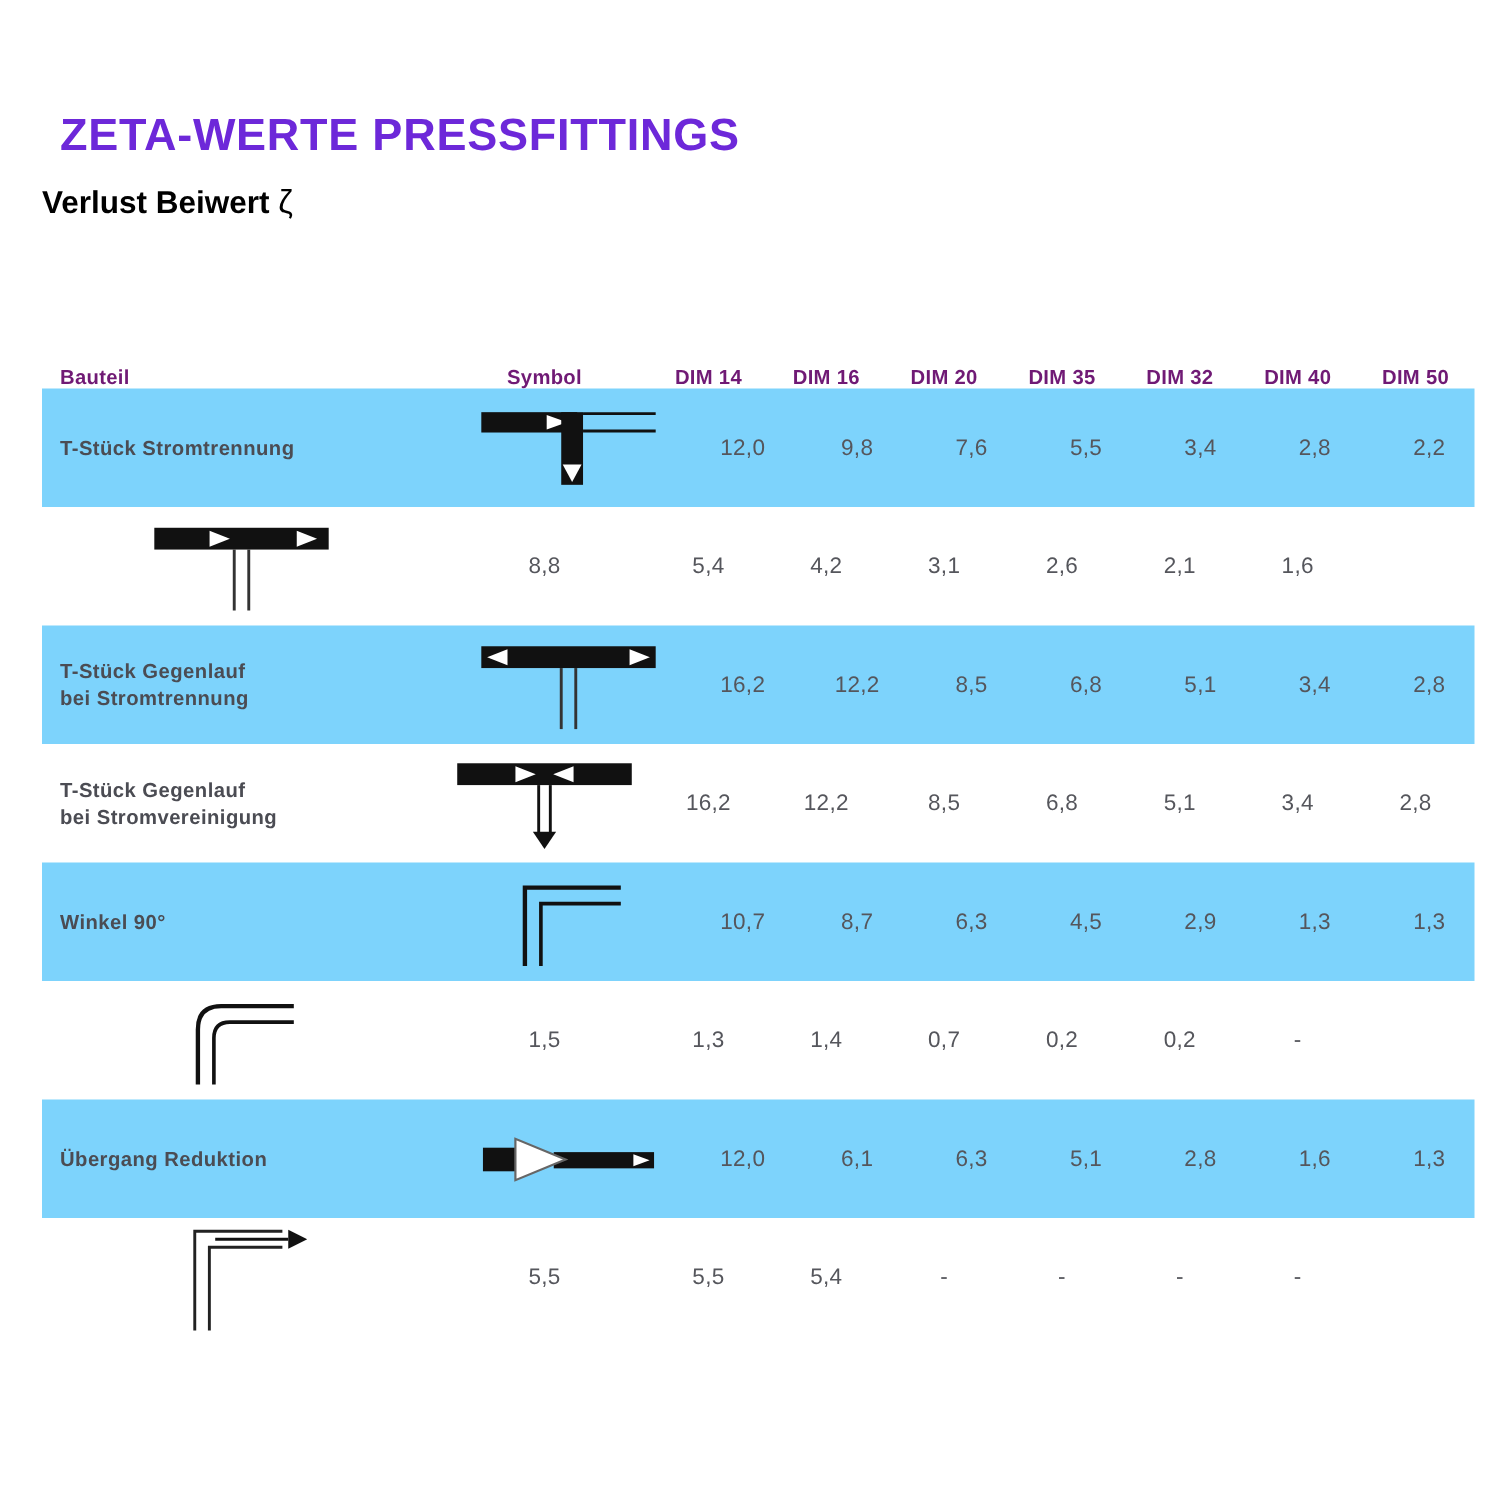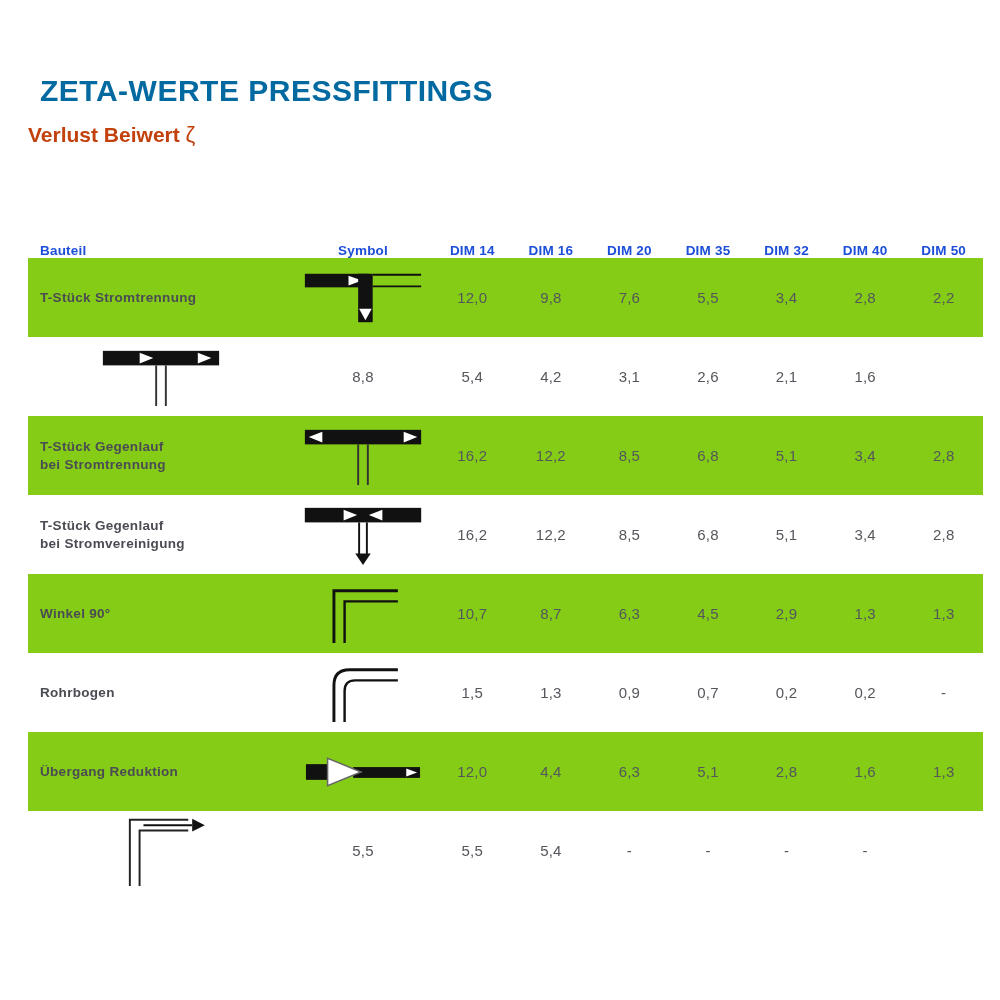--- a/index.html
+++ b/index.html
@@ -5,39 +5,39 @@
   html,body{margin:0;padding:0;background:#ffffff;}
   body{
     width:1000px;height:1000px;overflow:hidden;
     font-family:"Liberation Sans", sans-serif;
     color:#55565c;
   }
   .page{padding:0 17px 0 28px;}
   .title{
     margin:73px 0 0 12px;
     font-size:30px;line-height:36px;font-weight:700;
-    letter-spacing:0.5px;color:#0369a1;
+    letter-spacing:0.5px;color:#6d28d9;
   }
   .subtitle{
     margin:13px 0 12px 0;
     font-size:21px;line-height:26px;font-weight:700;
-    color:#c2410c;
+    color:#000000;
   }
   .zeta{font-weight:400;font-size:22px;}
   .table{margin-top:50px;width:955px;}
   .trow{
     display:grid;
     grid-template-columns:265px 140px repeat(7,1fr);
     align-items:center;
     min-height:79px;
   }
   .thead{min-height:44px;}
-  .trow.stripe{background:#84cc16;}
+  .trow.stripe{background:#7dd3fc;gap:16px;}
   .cell{font-size:15px;text-align:center;color:#55565c;letter-spacing:0.2px;}
-  .cell.head{font-size:13.5px;font-weight:700;color:#1d4ed8;letter-spacing:0.2px;margin-top:45px;}
+  .cell.head{font-size:13.5px;font-weight:700;color:#701a75;letter-spacing:0.2px;margin-top:45px;}
   .cell.bauteil{
     text-align:left;padding-left:12px;
     font-size:13.5px;font-weight:700;color:#4b4c53;
     letter-spacing:0.3px;line-height:18px;white-space:pre-line;
   }
   .cell.headleft{text-align:left;padding-left:12px;}
   .cell.symcell{display:flex;justify-content:center;align-items:center;}
   .symcell svg{display:block;}
 </style>
 </head>
@@ -156,48 +156,47 @@
       <div class="cell">10,7</div>
       <div class="cell">8,7</div>
       <div class="cell">6,3</div>
       <div class="cell">4,5</div>
       <div class="cell">2,9</div>
       <div class="cell">1,3</div>
       <div class="cell">1,3</div>
     </div>
 
     <div class="trow">
-      <div class="cell bauteil">Rohrbogen</div>
       <div class="cell symcell">
         <svg width="118" height="62" viewBox="0 0 120 64">
           <path d="M 30 62 L 30 24 Q 30 8 46 8 L 96 8" fill="none" stroke="#111" stroke-width="3"></path>
           <path d="M 41 62 L 41 30 Q 41 19 52 19 L 96 19" fill="none" stroke="#111" stroke-width="2.5"></path>
         </svg>
       </div>
       <div class="cell">1,5</div>
       <div class="cell">1,3</div>
-      <div class="cell">0,9</div>
+      <div class="cell">1,4</div>
       <div class="cell">0,7</div>
       <div class="cell">0,2</div>
       <div class="cell">0,2</div>
       <div class="cell">-</div>
     </div>
 
     <div class="trow stripe">
       <div class="cell bauteil">Übergang Reduktion</div>
       <div class="cell symcell">
         <svg width="118" height="56" viewBox="0 0 120 56">
           <rect x="2" y="20" width="28" height="16" fill="#111"></rect>
           <rect x="50" y="23" width="68" height="11" fill="#111"></rect>
           <polygon points="24,14 24,42 58,28" fill="#fff" stroke="#666" stroke-width="1.5"></polygon>
           <polygon points="104,24.5 115,28.5 104,32.5" fill="#fff"></polygon>
         </svg>
       </div>
       <div class="cell">12,0</div>
-      <div class="cell">4,4</div>
+      <div class="cell">6,1</div>
       <div class="cell">6,3</div>
       <div class="cell">5,1</div>
       <div class="cell">2,8</div>
       <div class="cell">1,6</div>
       <div class="cell">1,3</div>
     </div>
 
     <div class="trow">
       <div class="cell symcell">
         <svg width="118" height="74" viewBox="0 0 120 76">

